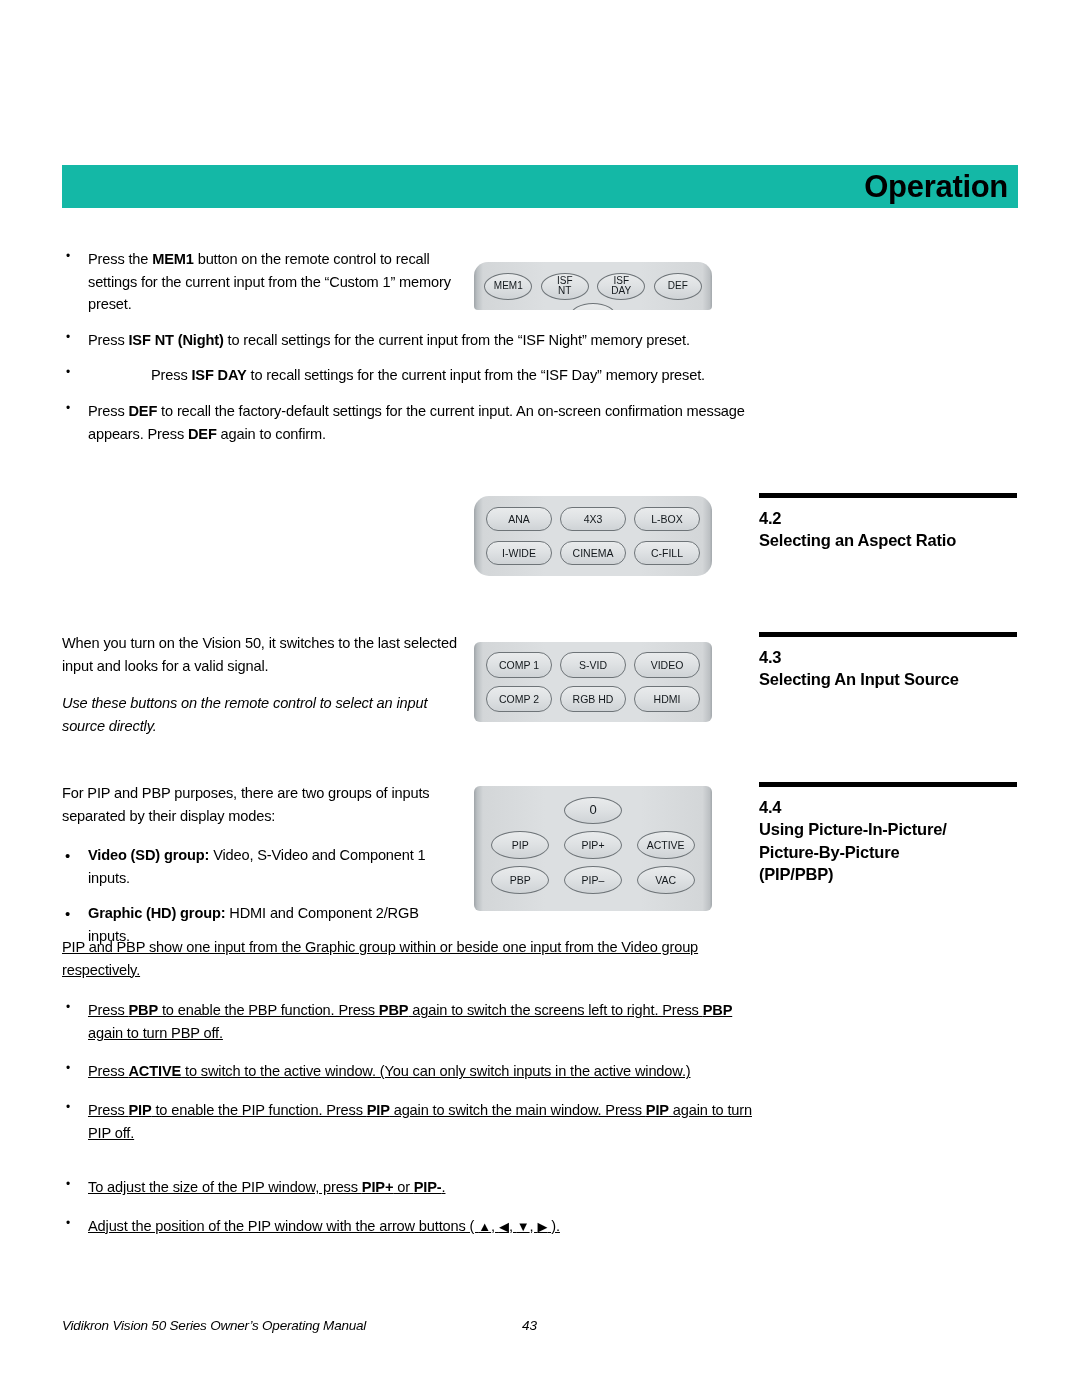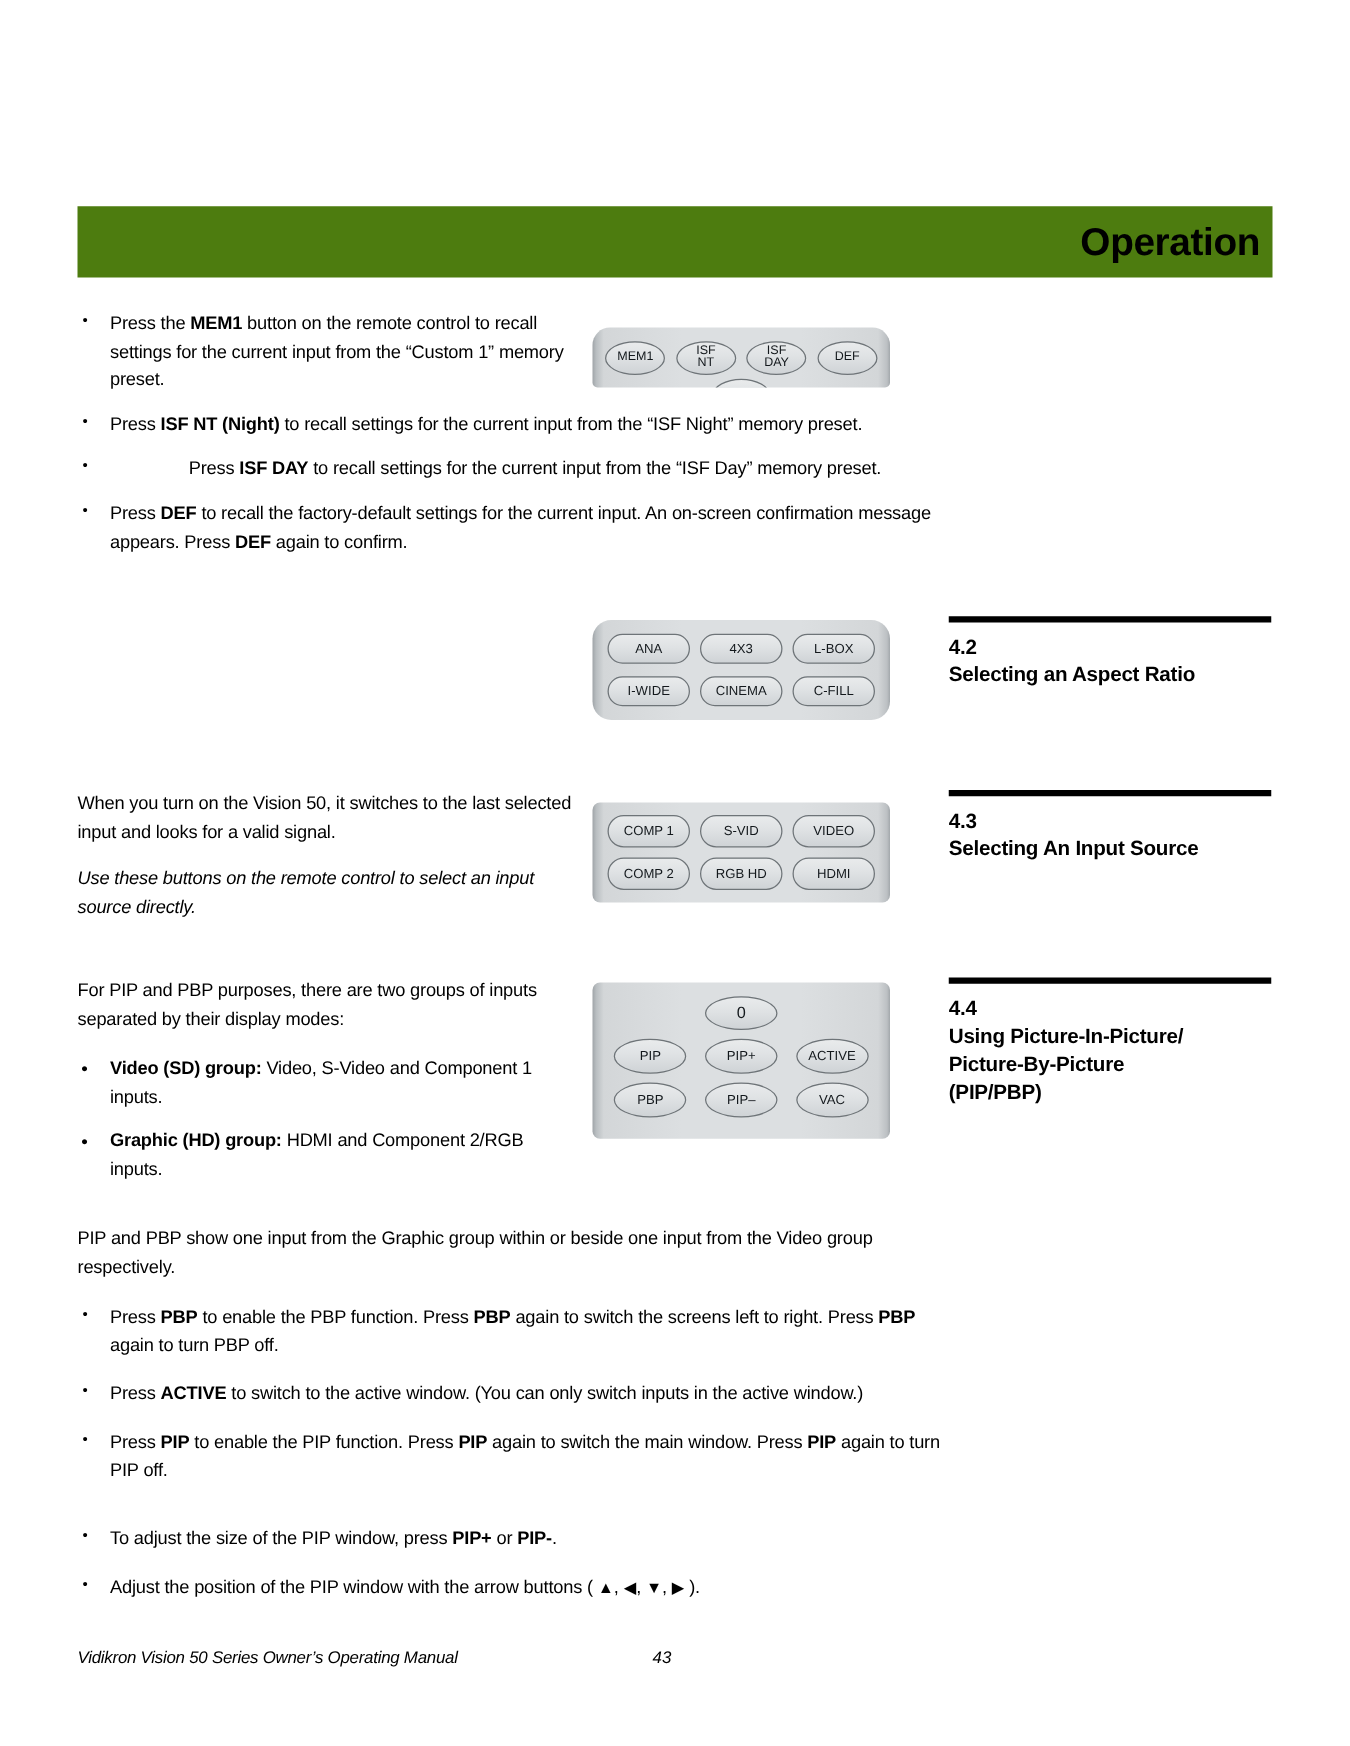--- a/index.html
+++ b/index.html
@@ -23,22 +23,22 @@
     width: 1080px;
     height: 1397px;
   }
 
   
   .header-bar {
     position: absolute;
     left: 62px;
     top: 165px;
     width: 956px;
-    height: 57px;
-    background: #4d7c0f;
+    height: 43px;
+    background: #14b8a6;
     display: flex;
     align-items: center;
     justify-content: flex-end;
   }
   .header-title {
     font-size: 31px;
     font-weight: bold;
     letter-spacing: -0.3px;
     color: #000;
     padding-right: 10px;
@@ -349,21 +349,21 @@
 
     <div class="right-col">
       <div class="rule"></div>
       <div class="sec-num">4.4</div>
       <div class="sec-title">Using Picture-In-Picture/</div>
       <div class="sec-title">Picture-By-Picture</div>
       <div class="sec-title">(PIP/PBP)</div>
     </div>
   </div>
 
-  <div class="full-block" style="top:980px;">
+  <div class="full-block" style="top:936px;text-decoration:underline;">
     <div class="para">PIP and PBP show one input from the Graphic group within or beside one input from the Video group respectively.</div>
 
     <div class="bullet" style="margin-top:18px;">
       Press <b>PBP</b> to enable the PBP function. Press <b>PBP</b> again to switch the screens left to right.
       Press <b>PBP</b> again to turn PBP off.
     </div>
     <div class="bullet" style="margin-top:16px;">
       Press <b>ACTIVE</b> to switch to the active window. (You can only switch inputs in the active
       window.)
     </div>

